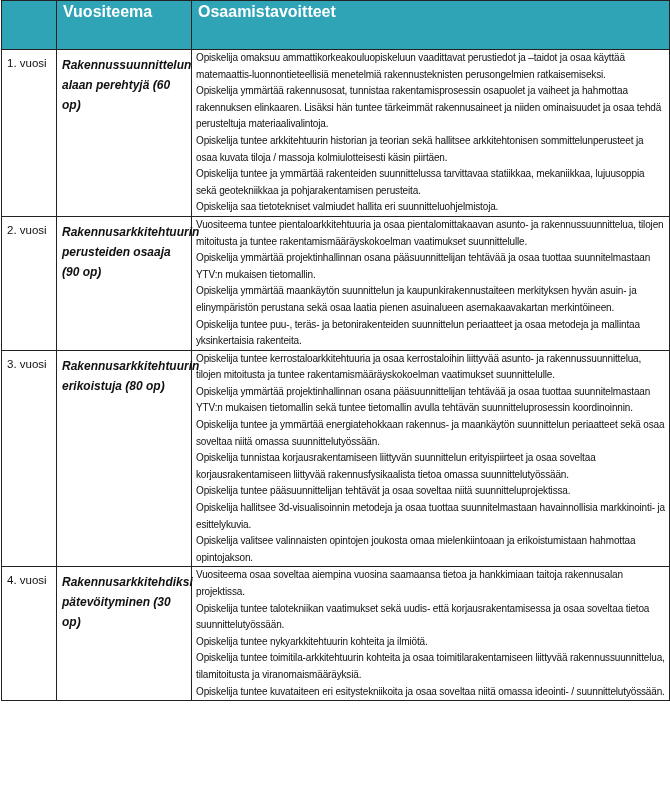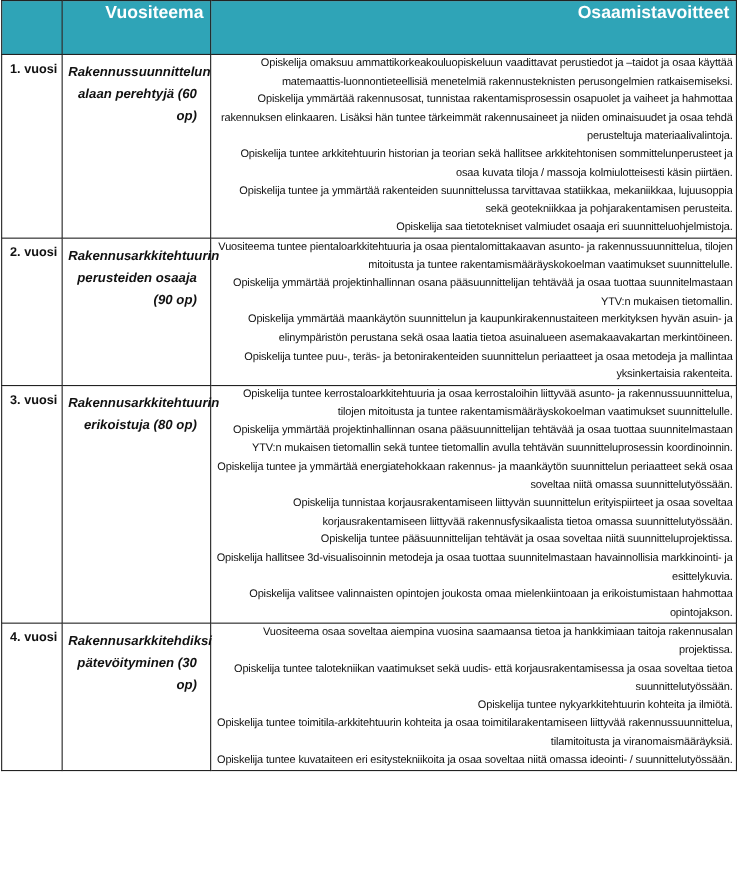--- a/index.html
+++ b/index.html
@@ -9,34 +9,34 @@
     width: 668px;
     table-layout: fixed;
     margin-left: 1px;
   }
   table.curr col.c1 { width: 55px; }
   table.curr col.c2 { width: 135px; }
   table.curr col.c3 { width: 478px; }
   table.curr th, table.curr td {
     border: 1.5px solid #222;
     vertical-align: top;
-    text-align: right;
+    text-align: left;
     box-sizing: border-box;
   }
   table.curr thead th {
     background: #2fa4b7;
     color: #ffffff;
     font-weight: bold;
     font-size: 16px;
     height: 49px;
     padding: 1px 6px;
     line-height: 20px;
   }
   td.year {
-    font-weight: bold;
+    font-weight: normal;
     font-size: 11.5px;
     color: #111;
     padding: 7px 4px 0 5px;
     white-space: nowrap;
   }
   td.theme {
     font-weight: bold;
     font-style: italic;
     font-size: 12px;
     color: #111;
@@ -72,30 +72,30 @@
   </thead>
   <tbody id="tbody">
       <tr>
         <td class="year">1. vuosi</td>
         <td class="theme">Rakennussuunnittelun alaan perehtyjä (60 op)</td>
         <td class="goals">
           <div class="goal">Opiskelija omaksuu ammattikorkeakouluopiskeluun vaadittavat perustiedot ja –taidot ja osaa käyttää matemaattis-luonnontieteellisiä menetelmiä rakennusteknisten perusongelmien ratkaisemiseksi.</div>
           <div class="goal">Opiskelija ymmärtää rakennusosat, tunnistaa rakentamisprosessin osapuolet ja vaiheet ja hahmottaa rakennuksen elinkaaren. Lisäksi hän tuntee tärkeimmät rakennusaineet ja niiden ominaisuudet ja osaa tehdä perusteltuja materiaalivalintoja.</div>
           <div class="goal">Opiskelija tuntee arkkitehtuurin historian ja teorian sekä hallitsee arkkitehtonisen sommittelunperusteet ja osaa kuvata tiloja / massoja kolmiulotteisesti käsin piirtäen.</div>
           <div class="goal">Opiskelija tuntee ja ymmärtää rakenteiden suunnittelussa tarvittavaa statiikkaa, mekaniikkaa, lujuusoppia sekä geotekniikkaa ja pohjarakentamisen perusteita.</div>
-          <div class="goal">Opiskelija saa tietotekniset valmiudet osaaja eri suunnitteluohjelmistoja.</div>
+          <div class="goal">Opiskelija saa tietotekniset valmiudet hallita eri suunnitteluohjelmistoja.</div>
         </td>
       </tr>
       <tr>
         <td class="year">2. vuosi</td>
         <td class="theme">Rakennusarkkitehtuurin perusteiden osaaja (90 op)</td>
         <td class="goals">
           <div class="goal">Vuositeema tuntee pientaloarkkitehtuuria ja osaa pientalomittakaavan asunto- ja rakennussuunnittelua, tilojen mitoitusta ja tuntee rakentamismääräyskokoelman vaatimukset suunnittelulle.</div>
           <div class="goal">Opiskelija ymmärtää projektinhallinnan osana pääsuunnittelijan tehtävää ja osaa tuottaa suunnitelmastaan YTV:n mukaisen tietomallin.</div>
-          <div class="goal">Opiskelija ymmärtää maankäytön suunnittelun ja kaupunkirakennustaiteen merkityksen hyvän asuin- ja elinympäristön perustana sekä osaa laatia tietoa asuinalueen asemakaavakartan merkintöineen.</div>
+          <div class="goal">Opiskelija ymmärtää maankäytön suunnittelun ja kaupunkirakennustaiteen merkityksen hyvän asuin- ja elinympäristön perustana sekä osaa laatia pienen asuinalueen asemakaavakartan merkintöineen.</div>
           <div class="goal">Opiskelija tuntee puu-, teräs- ja betonirakenteiden suunnittelun periaatteet ja osaa metodeja ja mallintaa yksinkertaisia rakenteita.</div>
         </td>
       </tr>
       <tr>
         <td class="year">3. vuosi</td>
         <td class="theme">Rakennusarkkitehtuurin erikoistuja (80 op)</td>
         <td class="goals">
           <div class="goal">Opiskelija tuntee kerrostaloarkkitehtuuria ja osaa kerrostaloihin liittyvää asunto- ja rakennussuunnittelua, tilojen mitoitusta ja tuntee rakentamismääräyskokoelman vaatimukset suunnittelulle.</div>
           <div class="goal">Opiskelija ymmärtää projektinhallinnan osana pääsuunnittelijan tehtävää ja osaa tuottaa suunnitelmastaan YTV:n mukaisen tietomallin sekä tuntee tietomallin avulla tehtävän suunnitteluprosessin koordinoinnin.</div>
           <div class="goal">Opiskelija tuntee ja ymmärtää energiatehokkaan rakennus- ja maankäytön suunnittelun periaatteet sekä osaa soveltaa niitä omassa suunnittelutyössään.</div>

